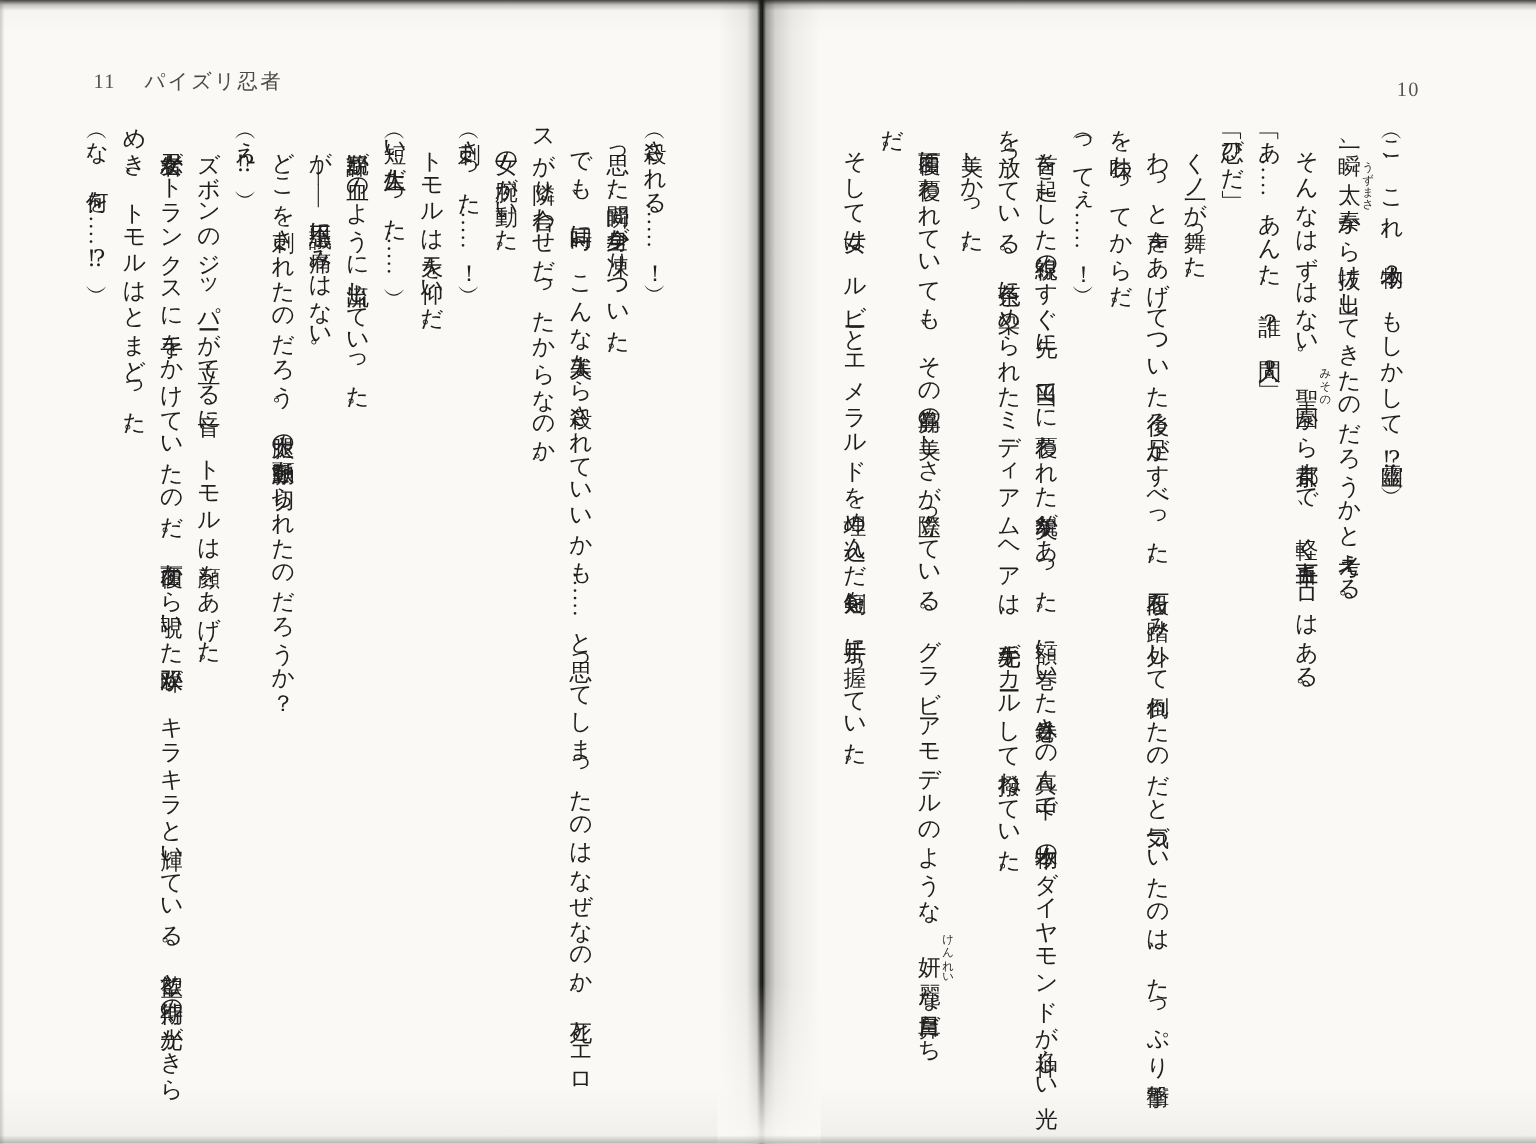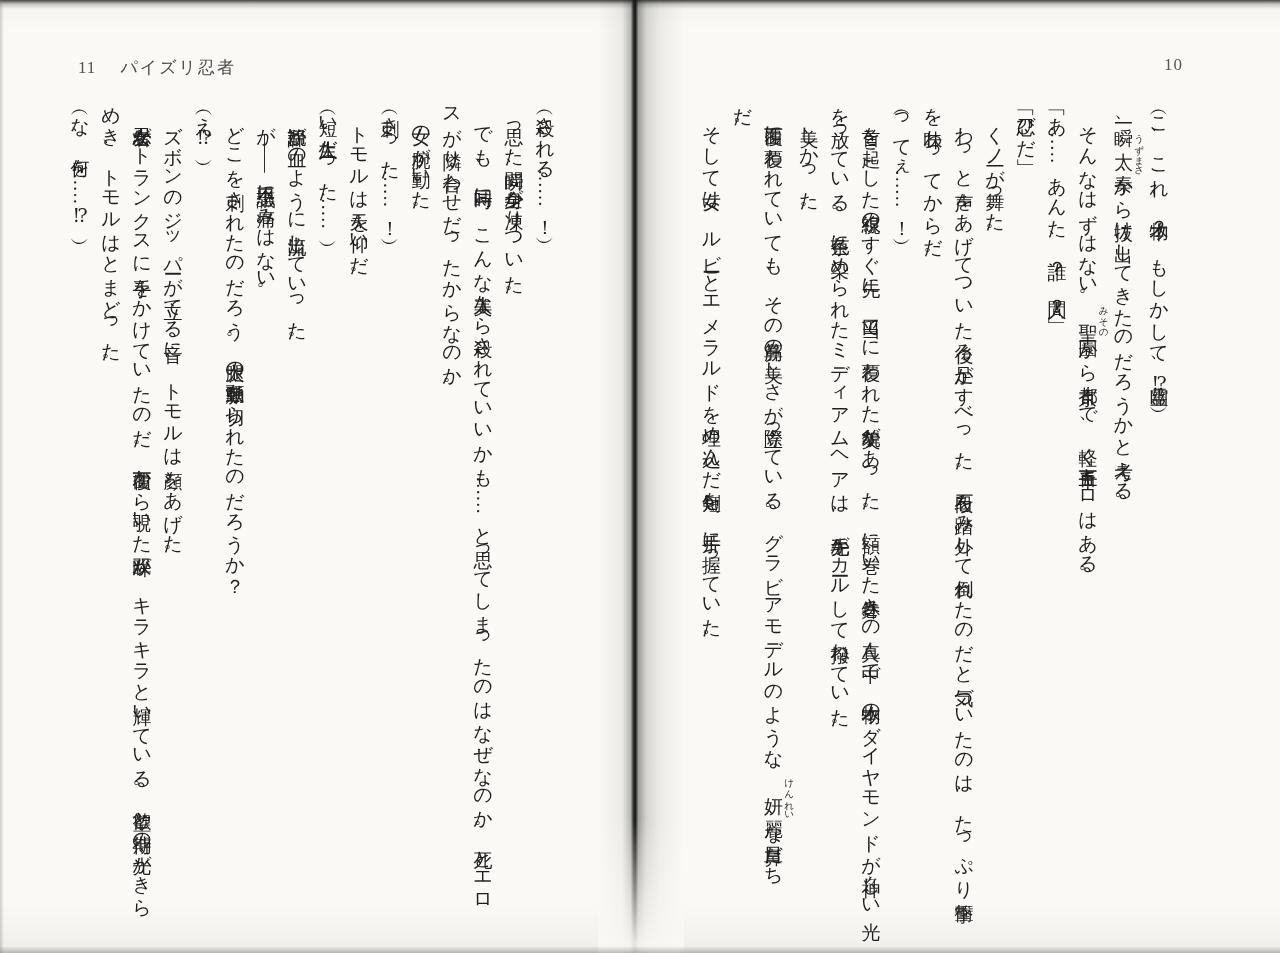--- a/index.html
+++ b/index.html
@@ -26,21 +26,21 @@
         rgba(22,22,20,.92) 41.5%,
         rgba(12,12,10,.95) 43.5%,
         rgba(80,80,76,.55) 47%,
         rgba(125,125,121,.30) 56%,
         rgba(150,150,146,.14) 72%,
         rgba(150,150,146,0) 100%);}
   
   .running-header{position:absolute;top:56px;left:78px;font-size:17px;color:#525252;
                   letter-spacing:1px;white-space:nowrap;}
   .running-header .title{margin-left:24px;letter-spacing:2px;color:#4a4a4a;}
-  .folio-right{position:absolute;top:55px;right:97px;font-size:17px;color:#555;letter-spacing:1px;}
+  .folio-right{position:absolute;top:65px;right:97px;font-size:17px;color:#555;letter-spacing:1px;}
   
   .text-block{position:absolute;top:94px;height:814px;
               writing-mode:vertical-rl;text-orientation:mixed;
               font-size:19px;line-height:31px;overflow:visible;}
   .text-right{right:105px;left:656px;}
   .text-left{right:719px;left:58px;}
   .para{margin:0;padding:0;text-indent:1em;}
   .para.bracket{text-indent:.55em;}
   ruby rt{font-size:9.5px;letter-spacing:0;color:#2a2a2a;}
 </style>

